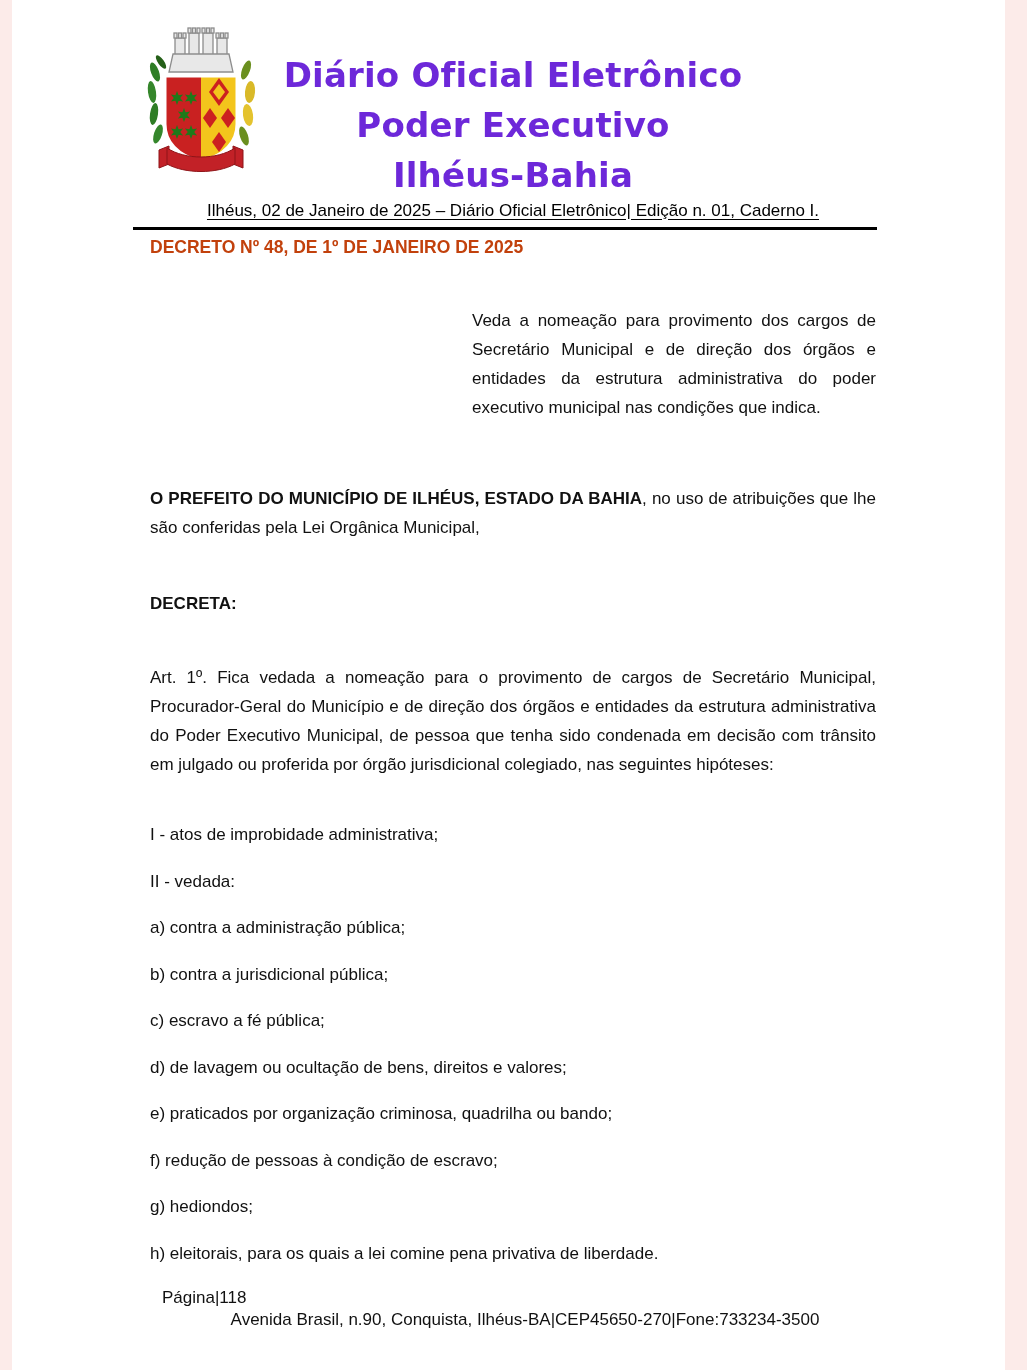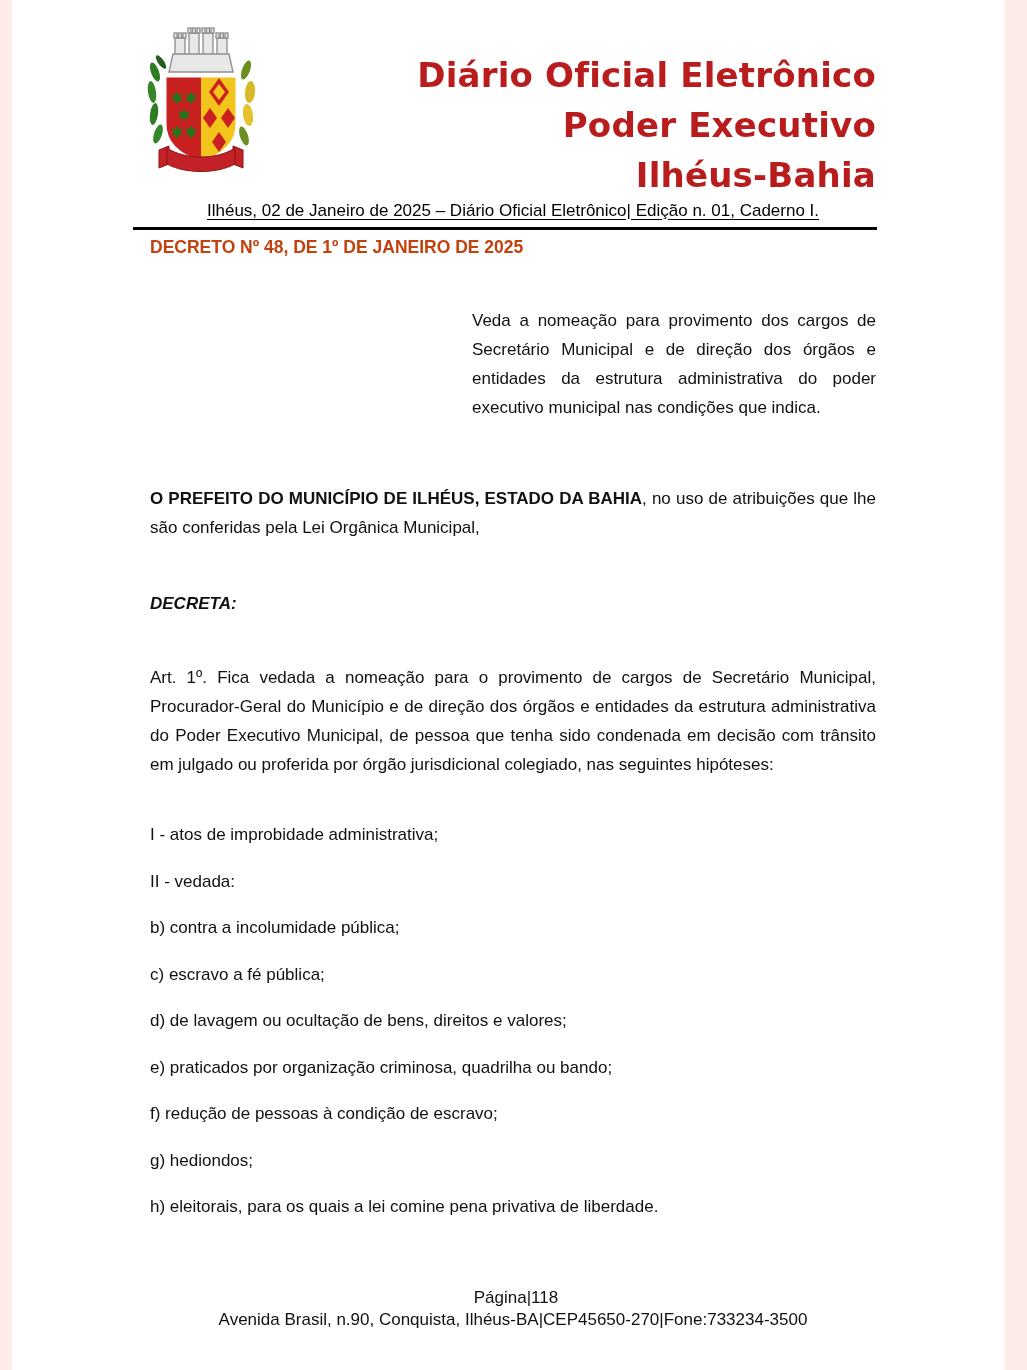--- a/index.html
+++ b/index.html
@@ -16,27 +16,27 @@
     background: #ffffff;
   }
   .content {
     position: absolute; left: 150px; top: 0;
     width: 726px; height: 1370px;
     font-size: 17px;
   }
   .crest { position: absolute; left: -5px; top: 22px; }
   .masthead-titles {
     position: absolute; top: 50px; left: 0; right: 0;
-    text-align: right;
+    text-align: center;
     font-family: "DejaVu Sans", sans-serif;
     font-weight: bold;
     font-size: 34px;
     line-height: 50px;
     letter-spacing: 0.2px;
-    color: #b91c1c;
+    color: #6d28d9;
   }
   .dateline {
     position: absolute; top: 201px; left: 0; width: 100%;
     text-align: center; font-size: 17px;
     text-decoration: underline;
     text-underline-offset: 3px;
     color: #000;
   }
   .rule {
     position: absolute; top: 227px; left: -17px;
@@ -50,34 +50,32 @@
     position: absolute; top: 306px; left: 322px; width: 404px;
     margin: 0; text-align: justify; line-height: 29px;
   }
   .preamble {
     position: absolute; top: 484px; left: 0; width: 726px;
     margin: 0; text-align: justify; line-height: 29px;
   }
   .decreta {
     position: absolute; top: 594px; left: 0; margin: 0;
     font-weight: bold;
-    font-style: italic;
   }
   .art1 {
     position: absolute; top: 663px; left: 0; width: 726px;
     margin: 0; text-align: justify; line-height: 29px;
   }
   .items { position: absolute; top: 820px; left: 0; width: 726px; }
   .item { margin: 0 0 17.5px 0; line-height: 29px; }
   .footer-pagenum {
-    position: absolute; top: 1288px; left: 3px; width: 100%;
-    text-align: center;
+    position: absolute; top: 1288px; left: 12px; width: 100%;
   }
   .footer-address {
-    position: absolute; top: 1310px; left: 0; width: 100%;
+    position: absolute; top: 1310px; left: 12px; width: 100%;
     text-align: center;
   }
 </style>
 </head>
 <body>
 
 <div class="page-sheet"></div>
 
 <div class="content">
 
@@ -163,21 +161,22 @@
 
   <p class="preamble"><strong>O PREFEITO DO MUNICÍPIO DE ILHÉUS, ESTADO DA BAHIA</strong><span>, no uso de atribuições que lhe são conferidas pela Lei Orgânica Municipal,</span></p>
 
   <p class="decreta">DECRETA:</p>
 
   <p class="art1">Art. 1º. Fica vedada a nomeação para o provimento de cargos de Secretário Municipal, Procurador-Geral do Município e de direção dos órgãos e entidades da estrutura administrativa do Poder Executivo Municipal, de pessoa que tenha sido condenada em decisão com trânsito em julgado ou proferida por órgão jurisdicional colegiado, nas seguintes hipóteses:</p>
 
   <div class="items">
     <p class="item">I - atos de improbidade administrativa;</p>
     <p class="item">II - vedada:</p>
-    <p class="item">b) contra a incolumidade pública;</p>
+    <p class="item">a) contra a administração pública;</p>
+    <p class="item">b) contra a jurisdicional pública;</p>
     <p class="item">c) escravo a fé pública;</p>
     <p class="item">d) de lavagem ou ocultação de bens, direitos e valores;</p>
     <p class="item">e) praticados por organização criminosa, quadrilha ou bando;</p>
     <p class="item">f) redução de pessoas à condição de escravo;</p>
     <p class="item">g) hediondos;</p>
     <p class="item">h) eleitorais, para os quais a lei comine pena privativa de liberdade.</p>
   </div>
 
   <div class="footer-pagenum">Página|118</div>
   <div class="footer-address">Avenida Brasil, n.90, Conquista, Ilhéus-BA|CEP45650-270|Fone:733234-3500</div>

